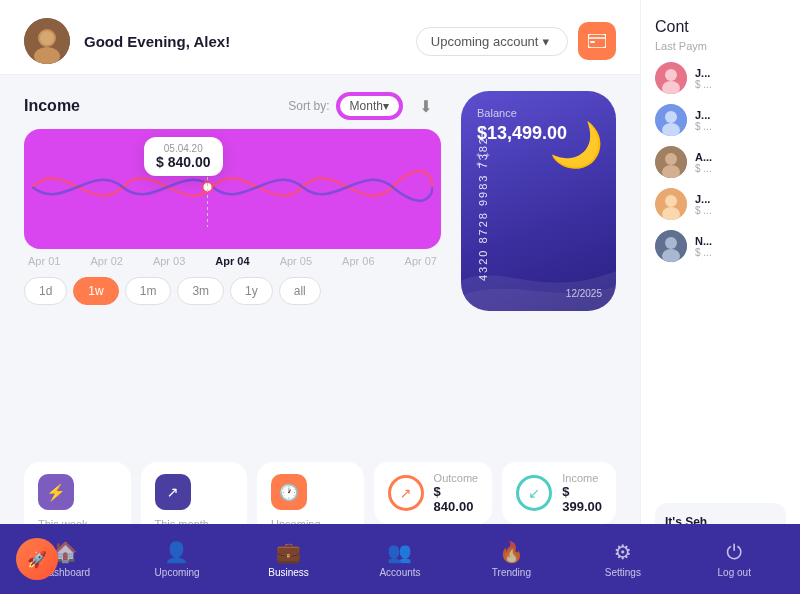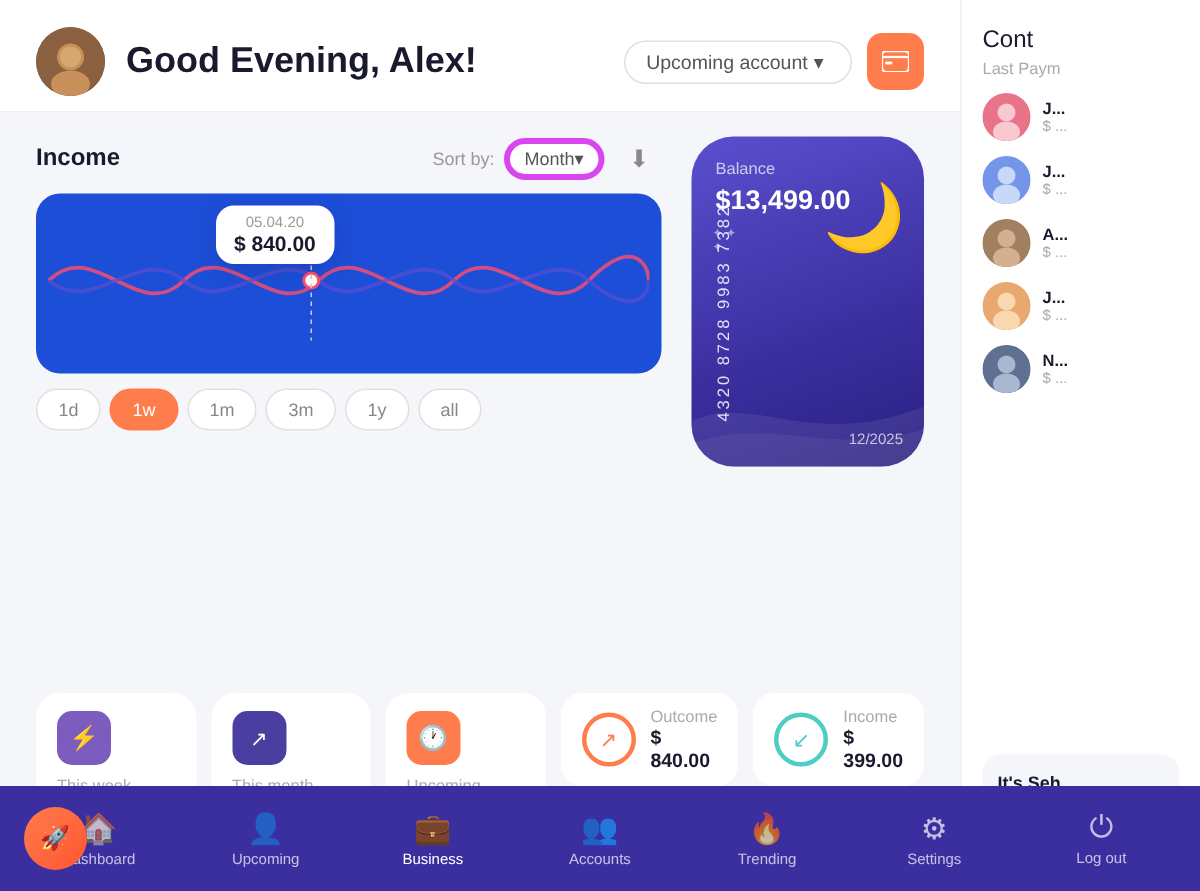--- a/index.html
+++ b/index.html
@@ -46,21 +46,21 @@
     }
     .avatar-img {
       width: 100%;
       height: 100%;
       background: linear-gradient(135deg, #8a6a50 0%, #5a3a20 100%);
       display: flex;
       align-items: center;
       justify-content: center;
     }
     .greeting {
-      font-size: 24px;
+      font-size: 15px;
       font-weight: 700;
       color: #1a1a2e;
       flex: 1;
     }
     .account-selector {
       display: flex;
       align-items: center;
       border: 1px solid #e0e0e0;
       border-radius: 20px;
       padding: 6px 14px;
@@ -132,21 +132,21 @@
       align-items: center;
       justify-content: center;
       cursor: pointer;
       color: #888;
       font-size: 16px;
     }
 
     .chart-container {
       position: relative;
       height: 120px;
-      background: #1d4ed8;
+      background: #d946ef;
       border-radius: 16px;
       padding: 8px;
       overflow: visible;
     }
 
     .tooltip-box {
       position: absolute;
       top: 8px;
       left: 120px;
       background: #fff;
@@ -540,20 +540,29 @@
             <path d="M0,50 C30,20 60,80 90,50 C120,20 150,80 180,50 C210,20 240,80 270,50 C300,20 330,80 360,50 C390,20 400,40 400,50" fill="none" stroke="#ff4d6d" stroke-width="2.5" opacity="0.8"></path>
 
             <path d="M0,50 C30,75 60,25 90,50 C120,75 150,25 180,50 C210,75 240,25 270,50 C300,75 330,25 360,50 C390,75 400,60 400,50" fill="none" stroke="#5b4fcf" stroke-width="2.5" opacity="0.7"></path>
 
             <circle cx="175" cy="50" r="5" fill="#fff" stroke="#ff4d6d" stroke-width="2"></circle>
 
             <line x1="175" y1="10" x2="175" y2="90" stroke="#ccc" stroke-width="1" stroke-dasharray="3,3"></line>
           </svg>
         </div>
 
+        <div class="date-labels">
+          <span class="date-label">Apr 01</span>
+          <span class="date-label">Apr 02</span>
+          <span class="date-label">Apr 03</span>
+          <span class="date-label active">Apr 04</span>
+          <span class="date-label">Apr 05</span>
+          <span class="date-label">Apr 06</span>
+          <span class="date-label">Apr 07</span>
+        </div>
 
         <div class="time-filters">
           <button class="time-btn">1d</button>
           <button class="time-btn active">1w</button>
           <button class="time-btn">1m</button>
           <button class="time-btn">3m</button>
           <button class="time-btn">1y</button>
           <button class="time-btn">all</button>
         </div>
       </div>

